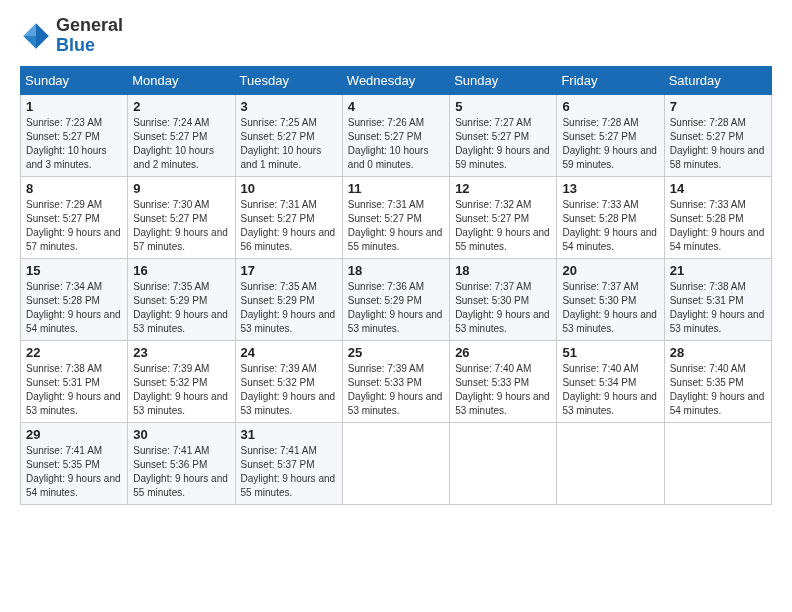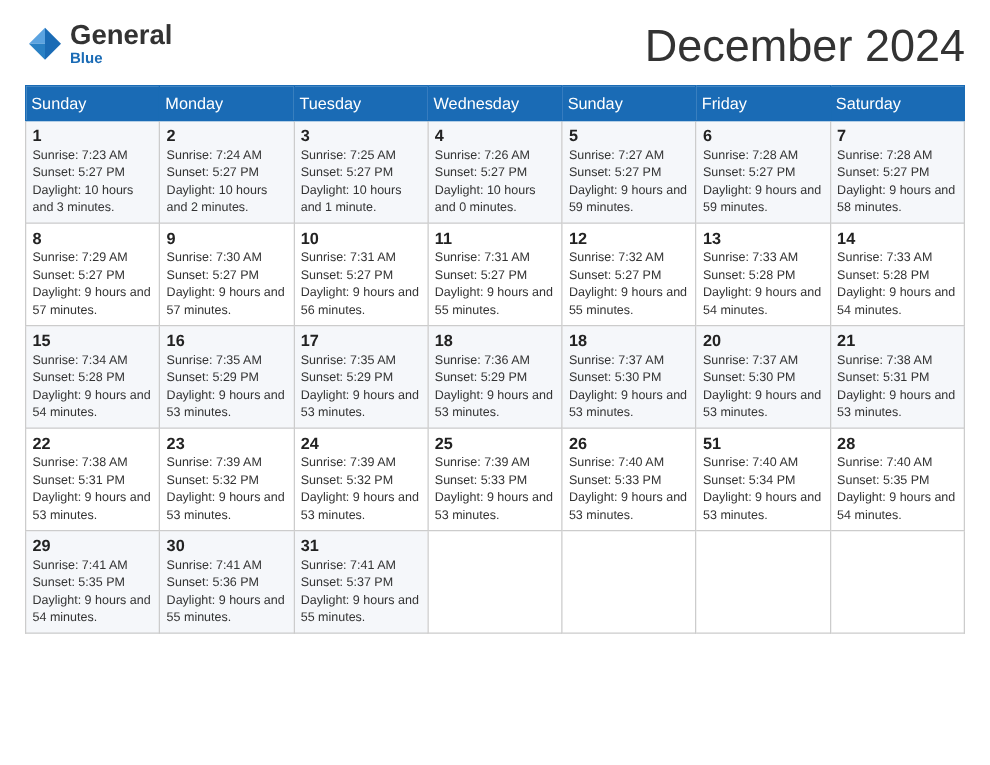--- a/index.html
+++ b/index.html
@@ -24,26 +24,26 @@
       display: flex;
       align-items: center;
       gap: 4px;
     }
     .logo-text {
       display: flex;
       flex-direction: column;
       line-height: 1.1;
     }
     .logo-general {
-      font-size: 22px;
+      font-size: 18px;
       font-weight: bold;
       color: #333;
     }
     .logo-blue {
-      font-size: 12px;
+      font-size: 18px;
       font-weight: bold;
       color: #1a6bb5;
     }
     .logo-icon {
       width: 32px;
       height: 32px;
     }
     .title-block {
       text-align: right;
     }
@@ -111,21 +111,20 @@
         <polygon points="20,4 36,20 20,36" fill="#1a6bb5"></polygon>
         <polygon points="4,20 20,4 20,20" fill="#5ba3e0"></polygon>
         <polygon points="4,20 20,20 20,36" fill="#2980c4"></polygon>
       </svg>
       <div class="logo-text">
         <span class="logo-general">General</span>
         <span class="logo-blue">Blue</span>
       </div>
     </div>
     <div class="title-block">
-      <div class="month-title">December 2024</div>
     </div>
   </div>
 
   <table class="calendar">
     <thead>
       <tr>
       <th>Sunday</th>
           <th>Monday</th>
           <th>Tuesday</th>
           <th>Wednesday</th>

